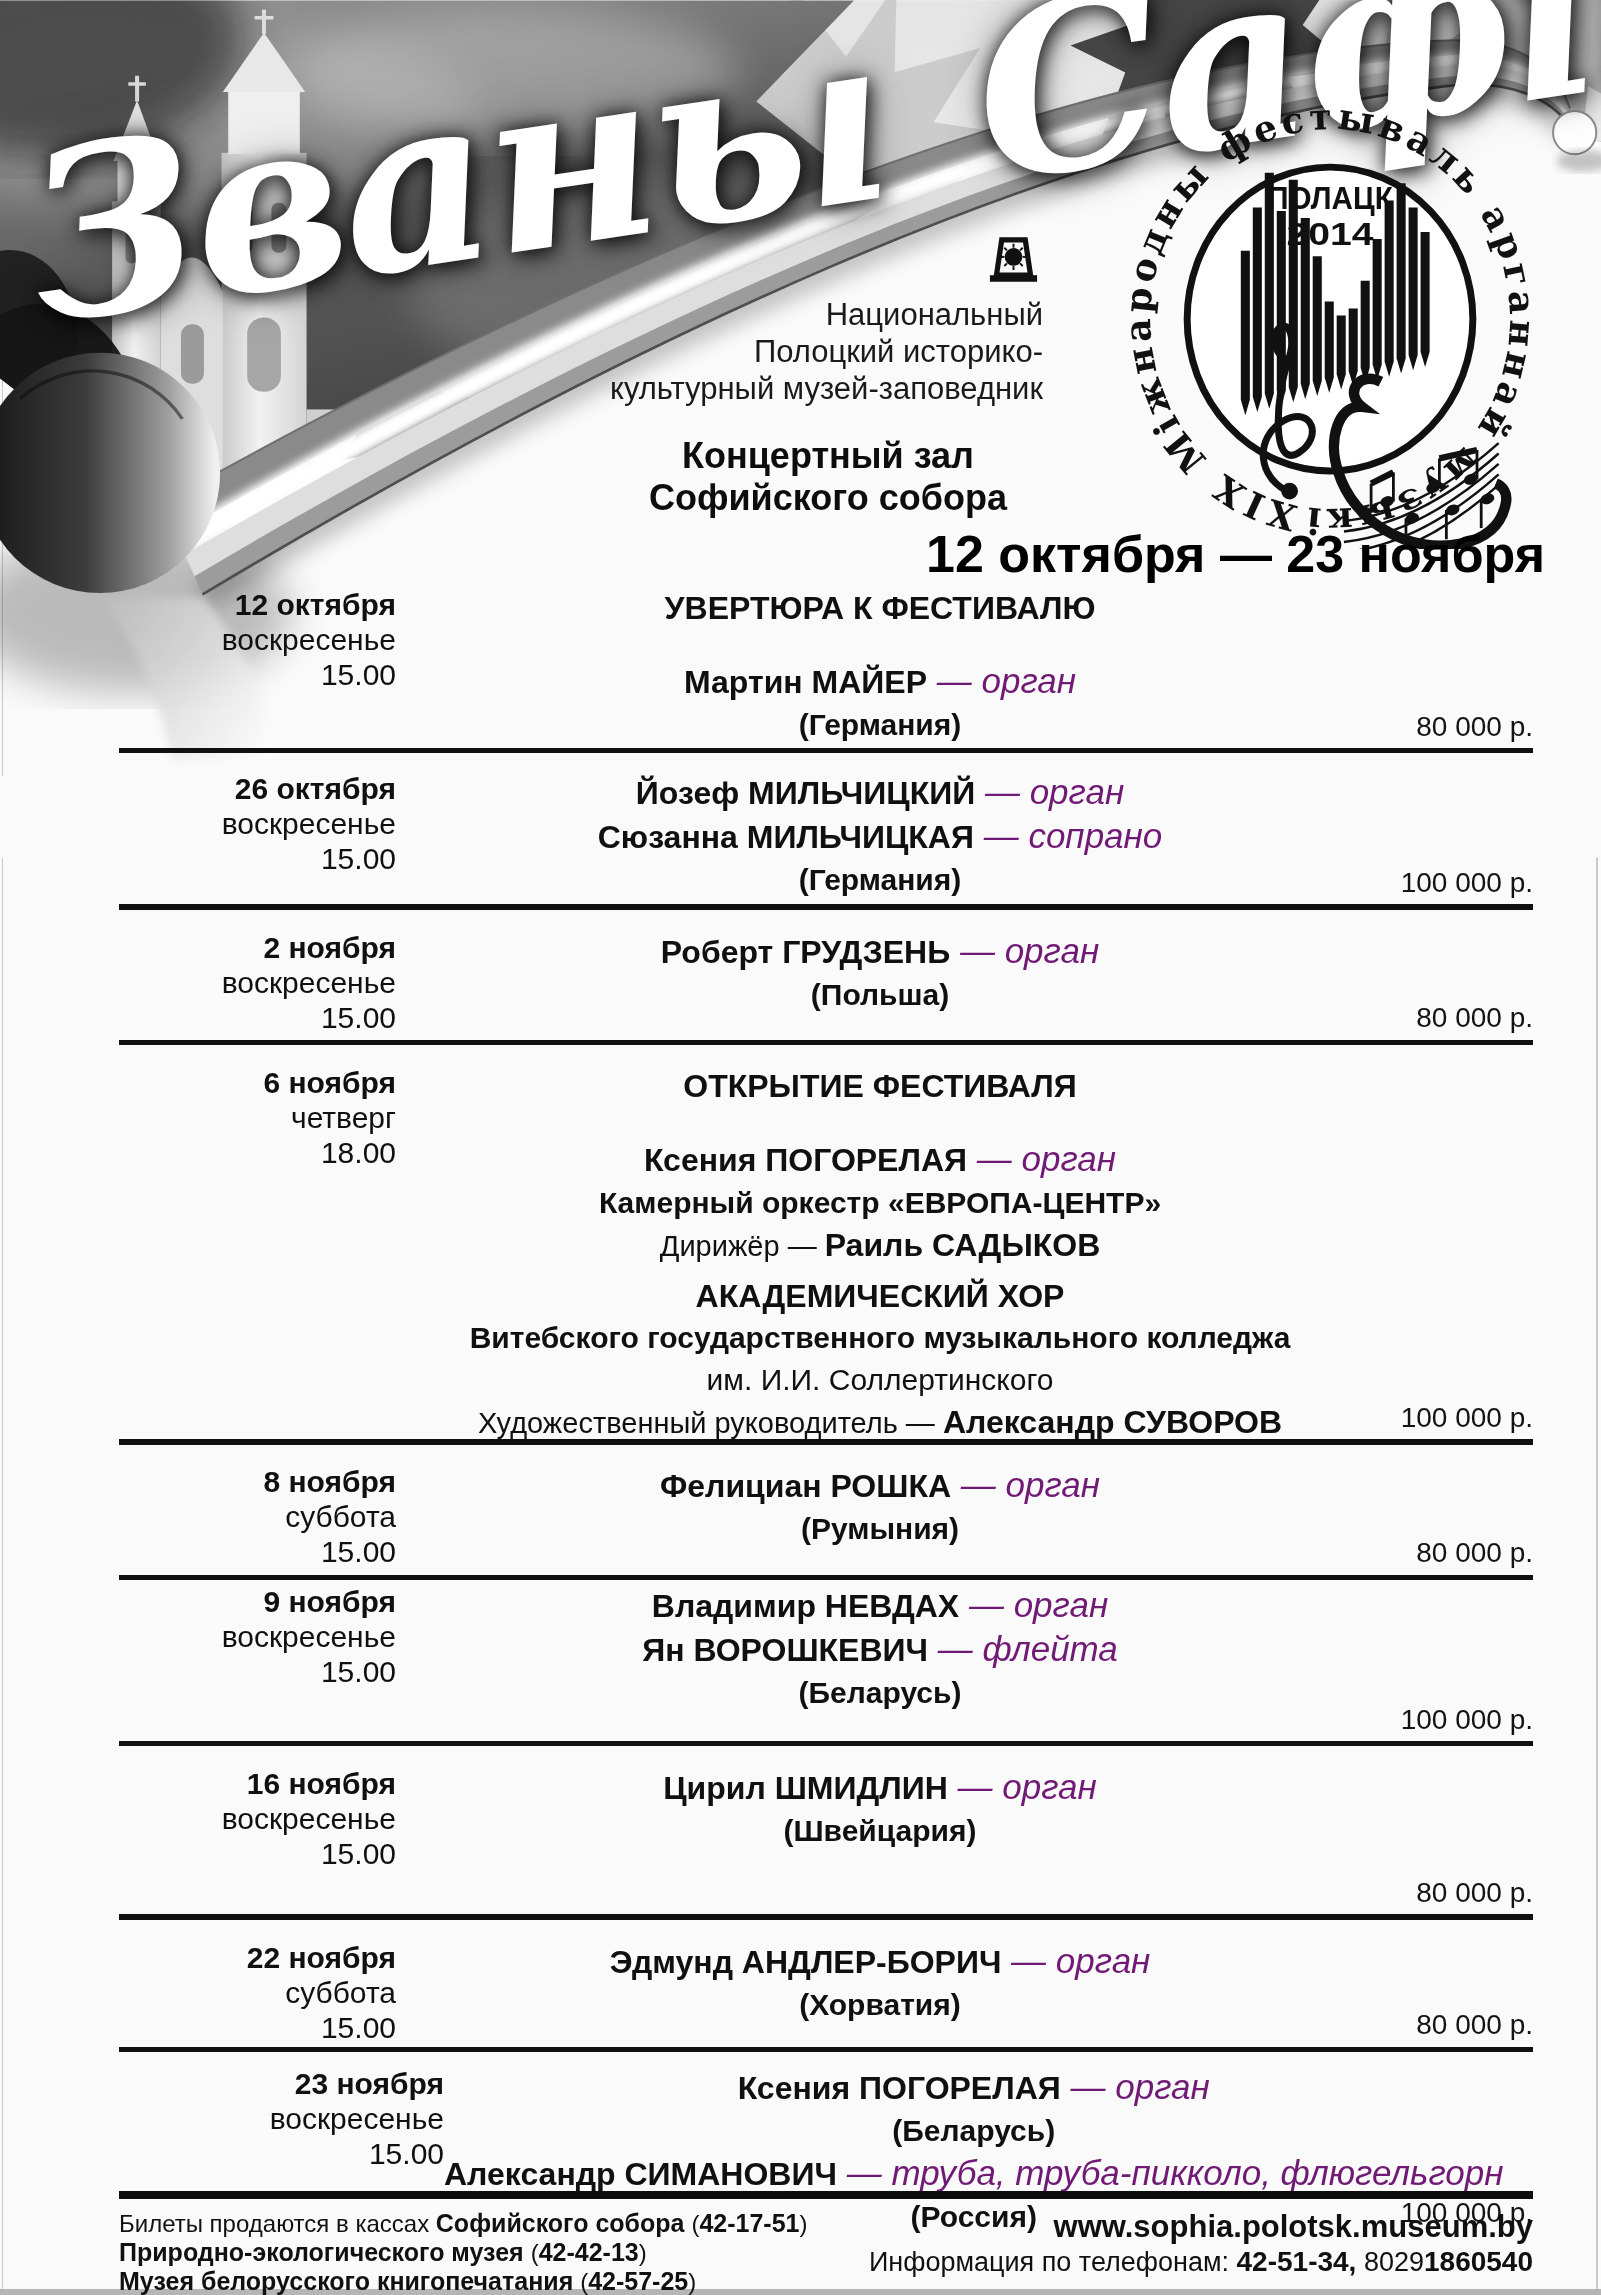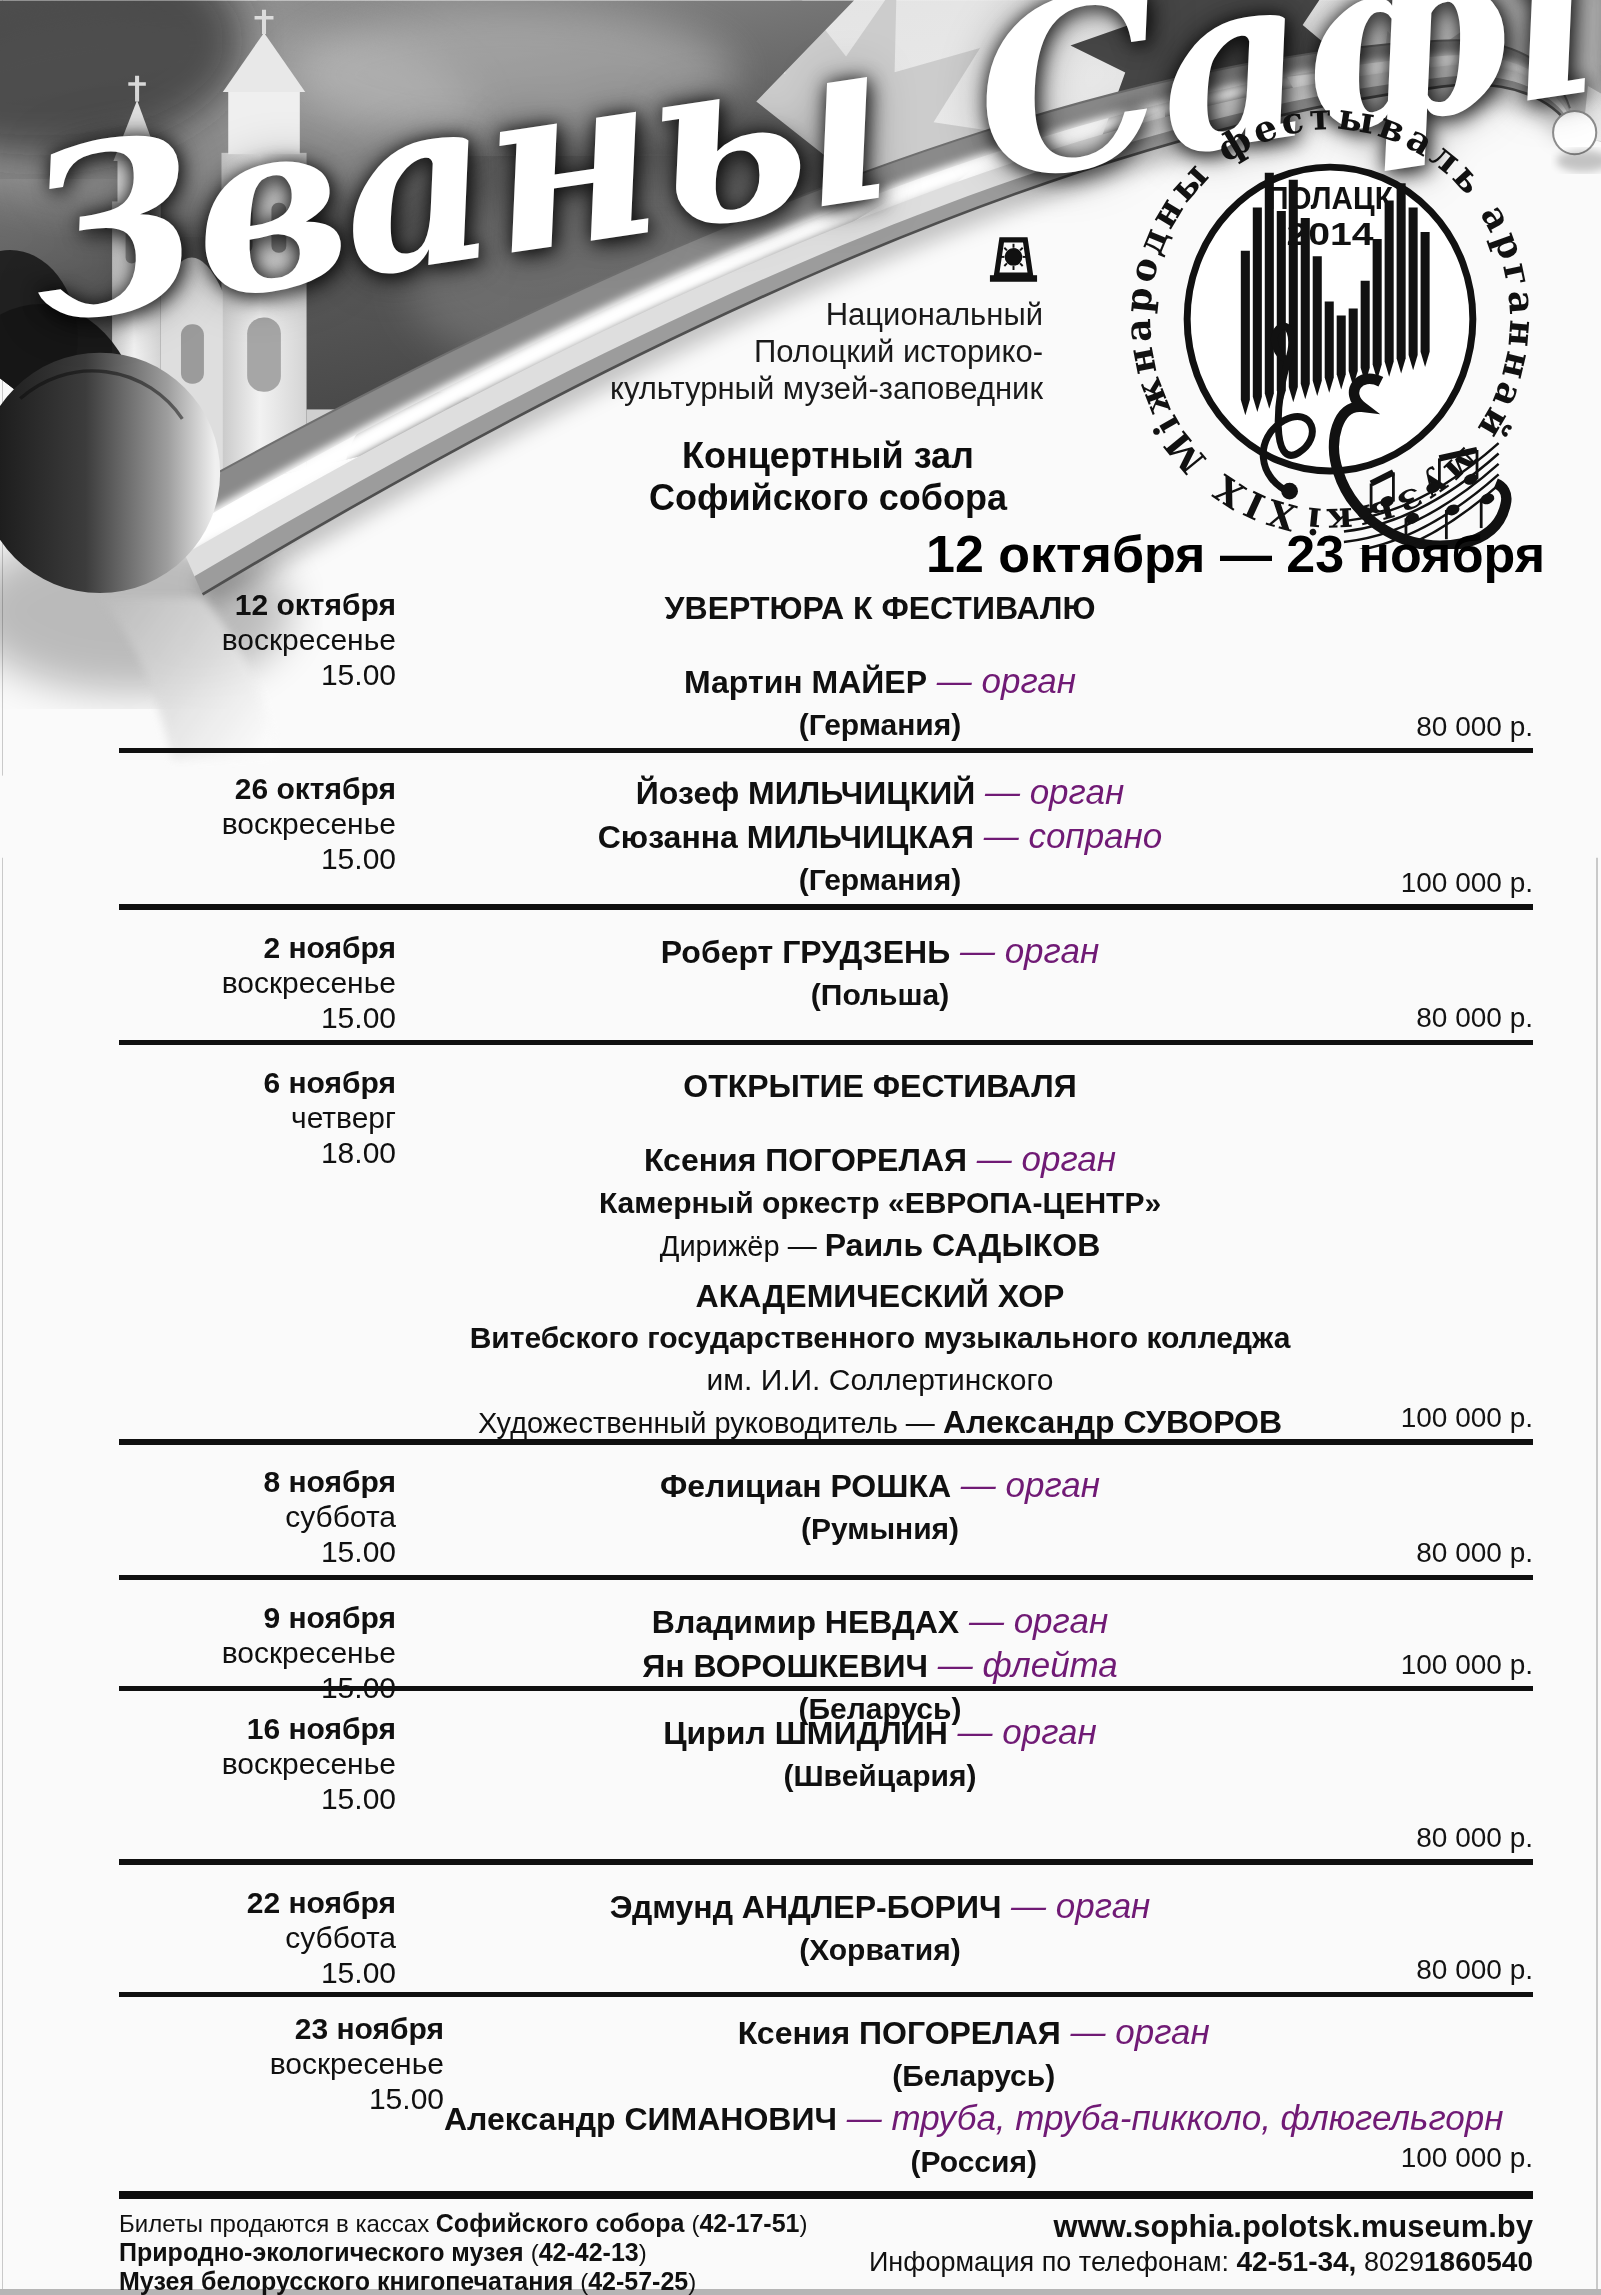--- a/index.html
+++ b/index.html
@@ -329,21 +329,21 @@
           <div class="dln d2">суббота</div>
           <div class="dln d3">15.00</div>
         </div>
         <div class="ccell">
           <div class="ln"><b class="nm">Фелициан РОШКА</b><span class="role"> — орган</span></div>
           <div class="ln b">(Румыния)</div>
         </div>
         <div class="price">80 000 р.</div>
       </div>
       <div class="sep"></div>
-      <div class="row" style="height: 106px; padding-top: 20px;">
+      <div class="row" style="height: 161px; padding-top: 4px;">
         <div class="dcell">
           <div class="dln d1">9 ноября</div>
           <div class="dln d2">воскресенье</div>
           <div class="dln d3">15.00</div>
         </div>
         <div class="ccell">
           <div class="ln"><b class="nm">Владимир НЕВДАХ</b><span class="role"> — орган</span></div>
           <div class="ln"><b class="nm">Ян ВОРОШКЕВИЧ</b><span class="role"> — флейта</span></div>
           <div class="ln b">(Беларусь)</div>
         </div>

